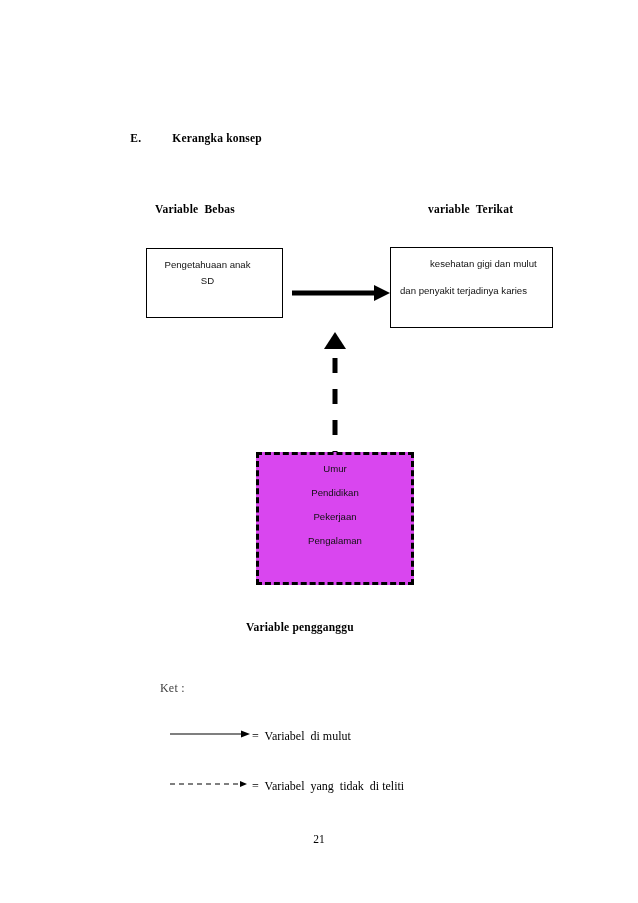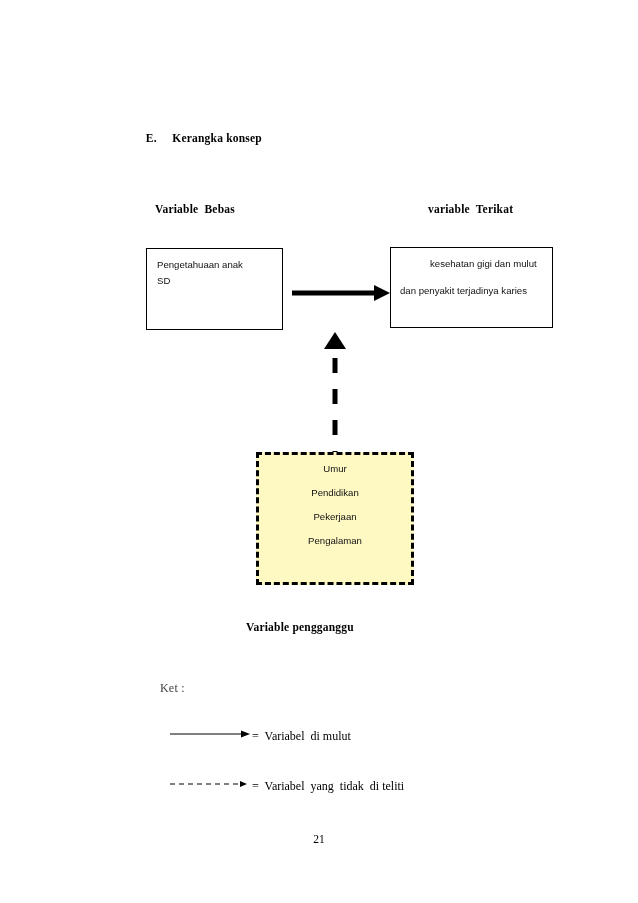--- a/index.html
+++ b/index.html
@@ -19,21 +19,20 @@
 
   
   .serif-bold {
     position: absolute;
     font-family: "Liberation Serif", serif;
     font-weight: bold;
     font-size: 11.5px;
     color: #000;
     white-space: pre;
     letter-spacing: 0.2px;
-    text-align: center;
   }
   .serif-plain {
     position: absolute;
     font-family: "Liberation Serif", serif;
     font-weight: normal;
     font-size: 11.5px;
     color: #404040;
     white-space: pre;
     letter-spacing: 0.2px;
   }
@@ -78,22 +77,23 @@
     font-family: "Liberation Sans", sans-serif;
     font-size: 9.6px;
     line-height: 1.65;
     color: #111;
   }
 
   #box-bebas {
     left: 146px;
     top: 248px;
     width: 137px;
-    height: 82px;
+    height: 70px;
     padding: 8px 24px 0 10px;
+    text-align: center;
   }
 
   #box-terikat {
     left: 390px;
     top: 247px;
     width: 163px;
     height: 81px;
     padding: 8px 9px 0 9px;
   }
   #box-terikat .line-1 { margin: 0 0 11px 0; padding-left: 30px; }
@@ -105,21 +105,21 @@
 
   
   #box-pengganggu {
     position: absolute;
     left: 256px;
     top: 452px;
     width: 158px;
     height: 133px;
     box-sizing: border-box;
     border: 3px dashed #000;
-    background: #fef9c3;
+    background: #d946ef;
     font-family: "Liberation Sans", sans-serif;
     font-size: 9.6px;
     color: #111;
     padding-top: 8px;
     text-align: center;
   }
   #box-pengganggu .attr-line { margin: 0 0 13px 0; }
   #box-pengganggu .attr-line:last-child { margin-bottom: 0; }
 
   

